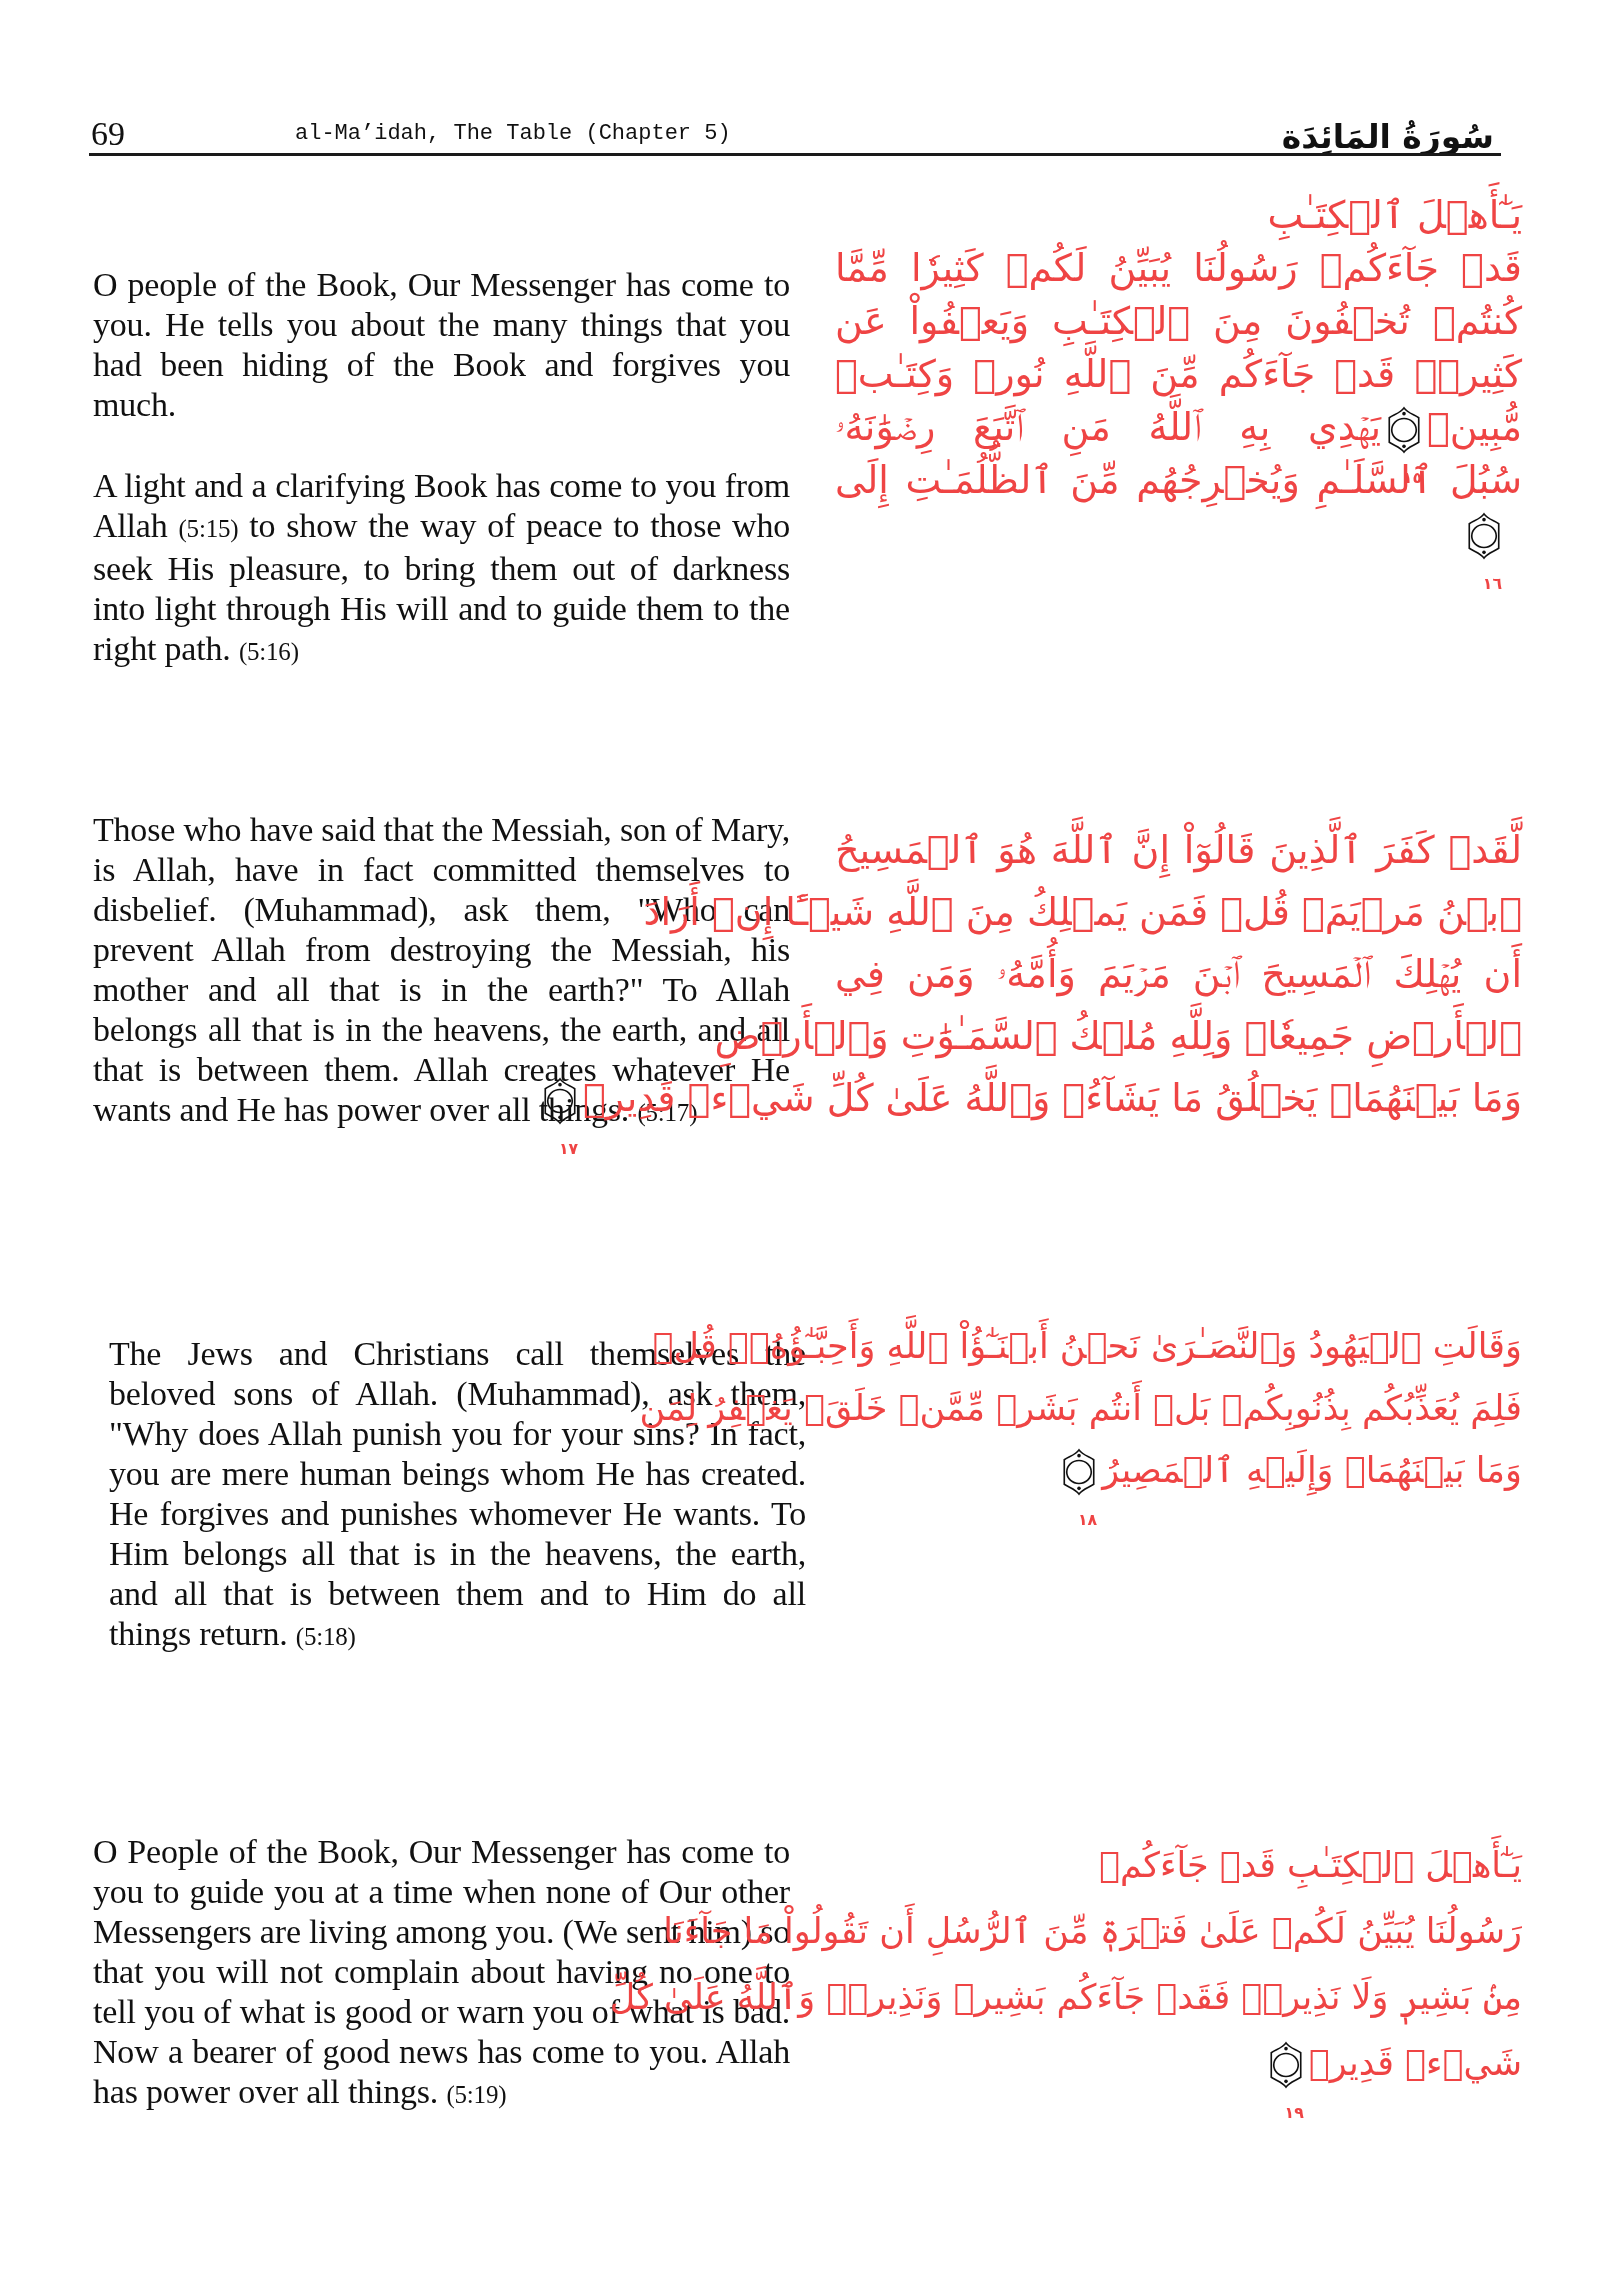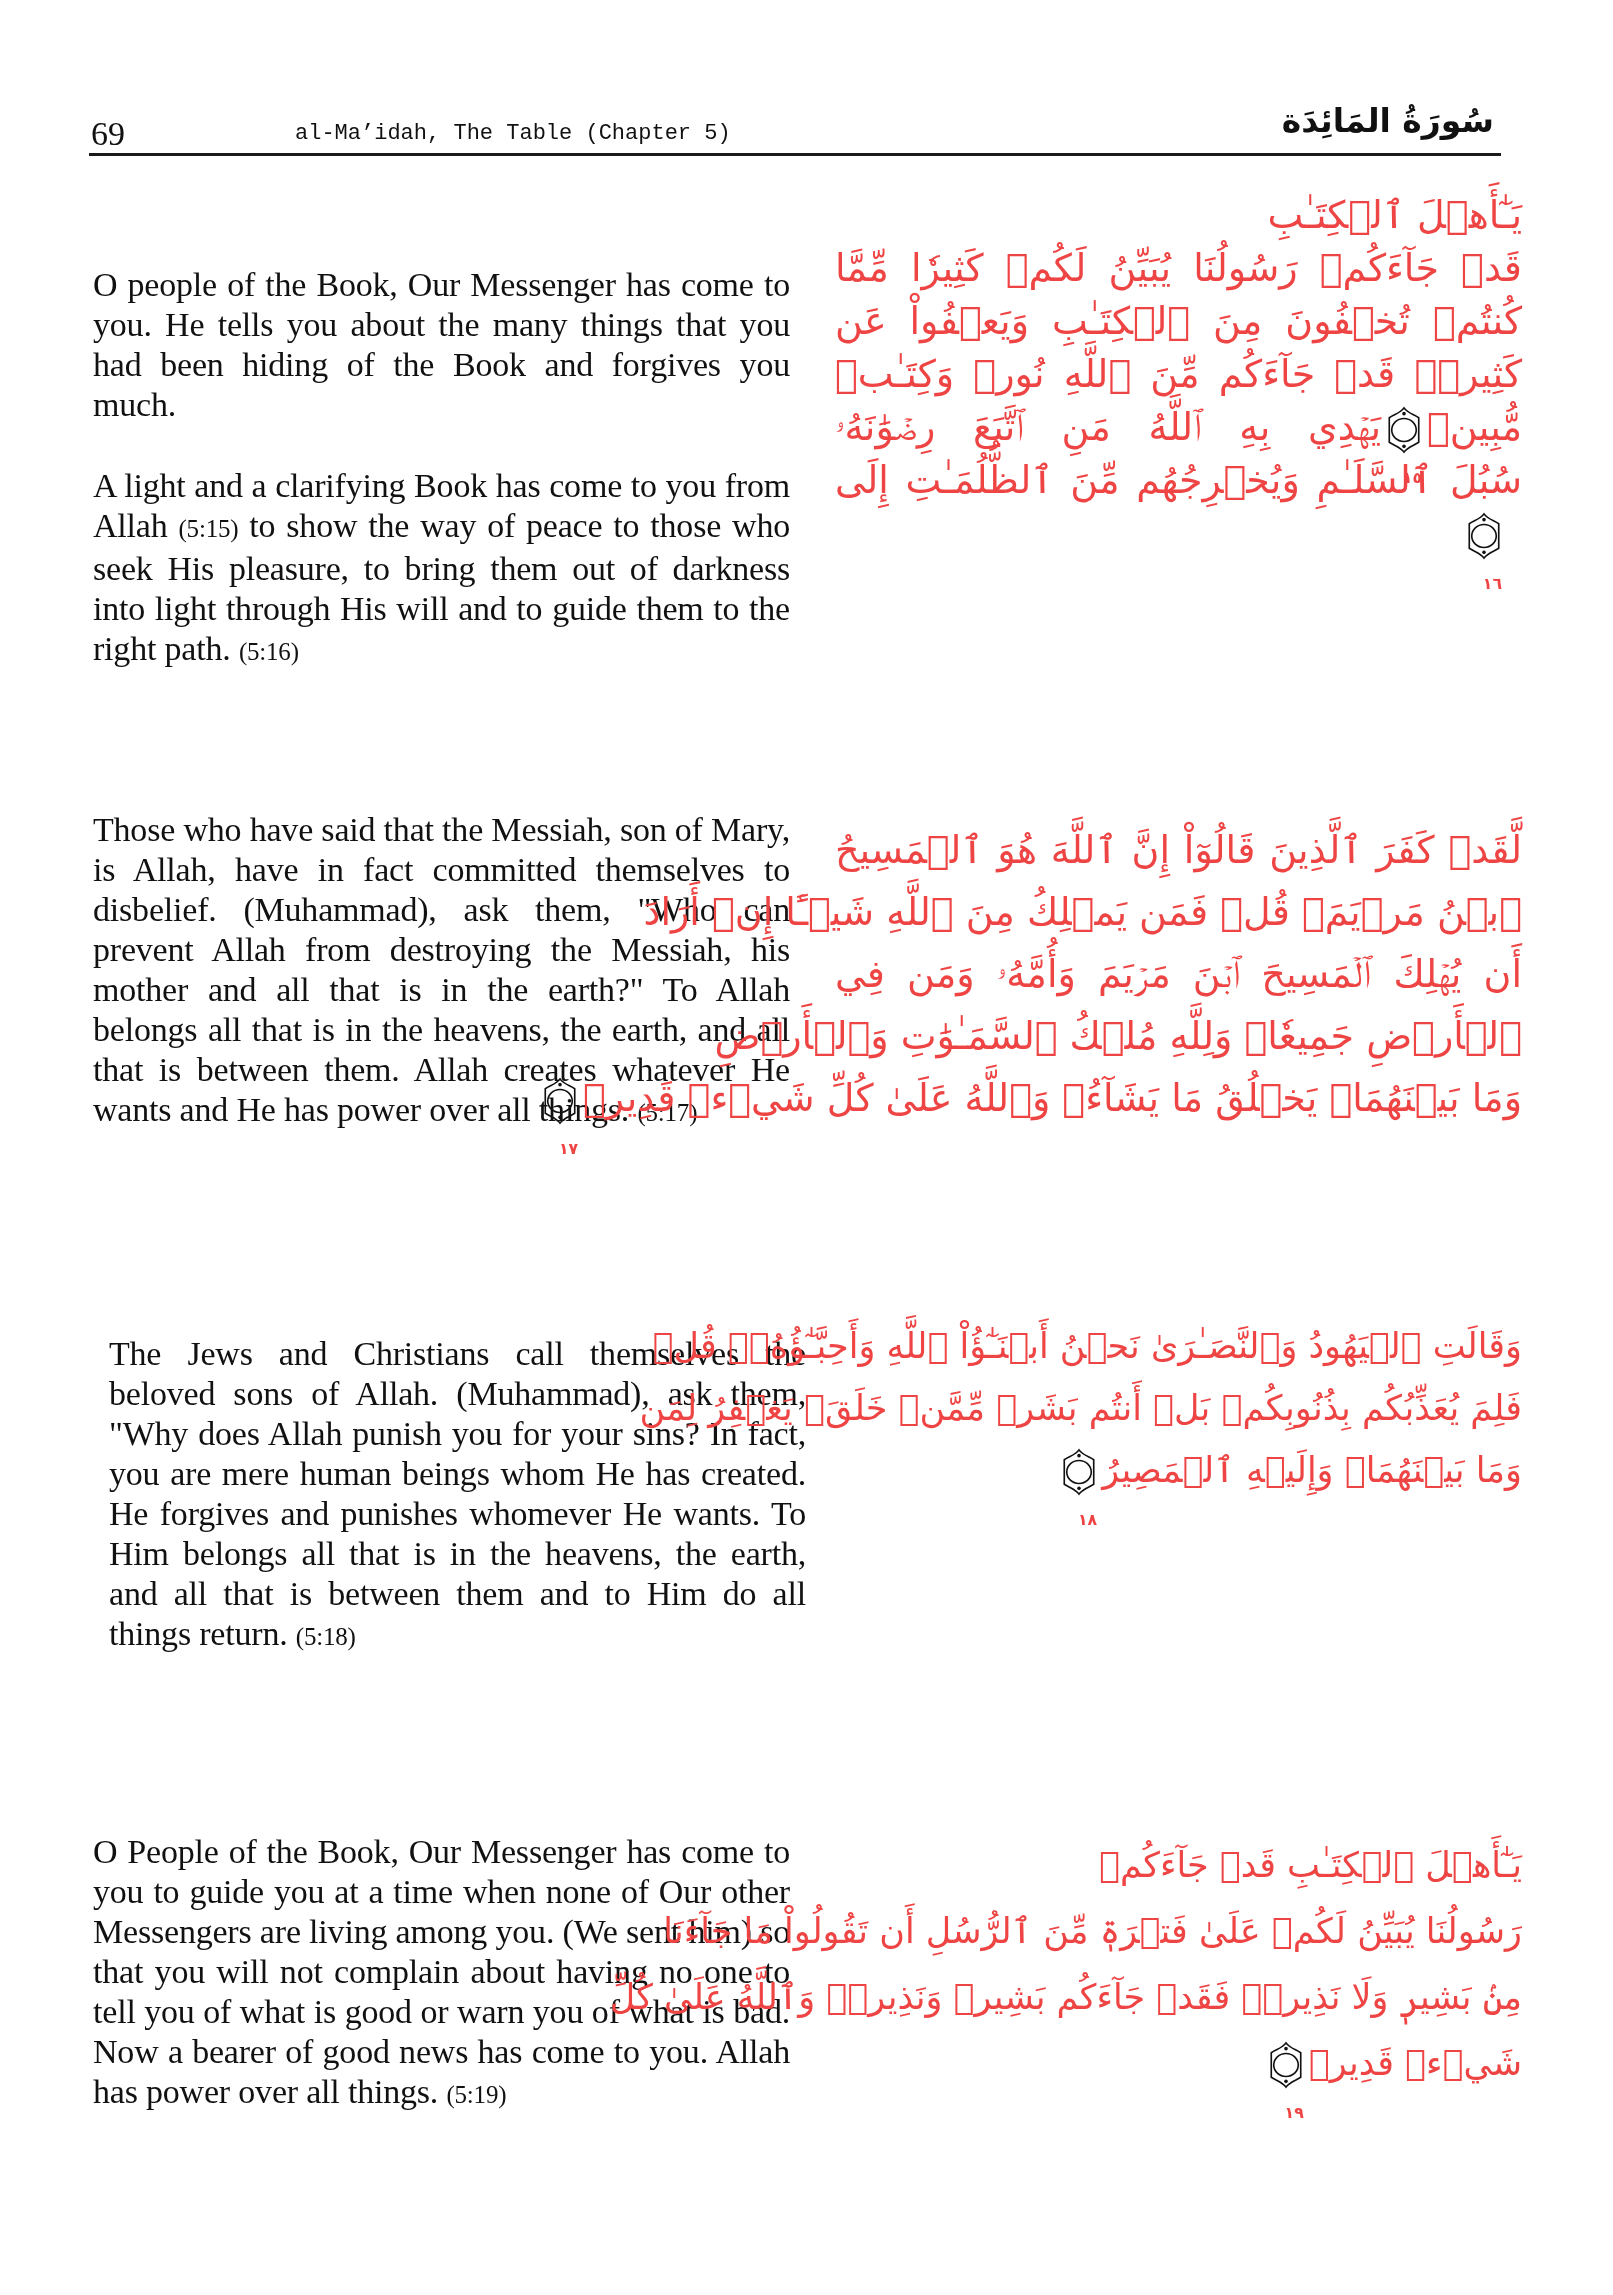--- a/index.html
+++ b/index.html
@@ -2,21 +2,21 @@
 <html style="font-size:13.2px"><head>
 <meta charset="utf-8">
 <style>
   html, body { margin: 0; padding: 0; background: #ffffff; }
   body { width: 1613px; height: 2295px; position: relative; overflow: hidden; color: #111111; }
   .page { position: absolute; left: 0; top: 0; width: 1613px; height: 2295px; background: #ffffff; }
 
   
   .hdr-num { position: absolute; left: 91px; top: 114px; font-family: "Liberation Serif", serif; font-size: 34px; line-height: 40px; }
   .hdr-title { position: absolute; left: 295px; top: 114px; font-family: Liberation Mono, monospace; font-size: 22px; line-height: 40px; white-space: nowrap; }
-  .hdr-surah { position: absolute; left: 1324px; top: 93px; width: 170px; height: 55px; direction: rtl; text-align: right; font-family: "DejaVu Sans", sans-serif; font-size: 33px; font-weight: bold; line-height: 55px; white-space: nowrap; }
+  .hdr-surah { position: absolute; left: 1324px; top: 109px; width: 170px; height: 55px; direction: rtl; text-align: right; font-family: "DejaVu Sans", sans-serif; font-size: 33px; font-weight: bold; line-height: 55px; white-space: nowrap; }
   .hdr-rule { position: absolute; left: 89px; top: 153px; width: 1412px; height: 2.5px; background: #1a1a1a; }
 
   
   .en { position: absolute; left: 93px; width: 697px; font-family: "Liberation Serif", serif; font-size: 34px; line-height: 40px; text-align: justify; letter-spacing: -0.2px; }
   .en .ref { font-size: 25px; }
 
   
   .ar { position: absolute; direction: rtl; font-family: "DejaVu Sans", sans-serif; font-size: 38px; line-height: 53px; color: #ef4444; }
   .ar .line { display: block; white-space: nowrap; text-align: justify; text-align-last: justify; }
   .ar .line.short { text-align-last: right; }

